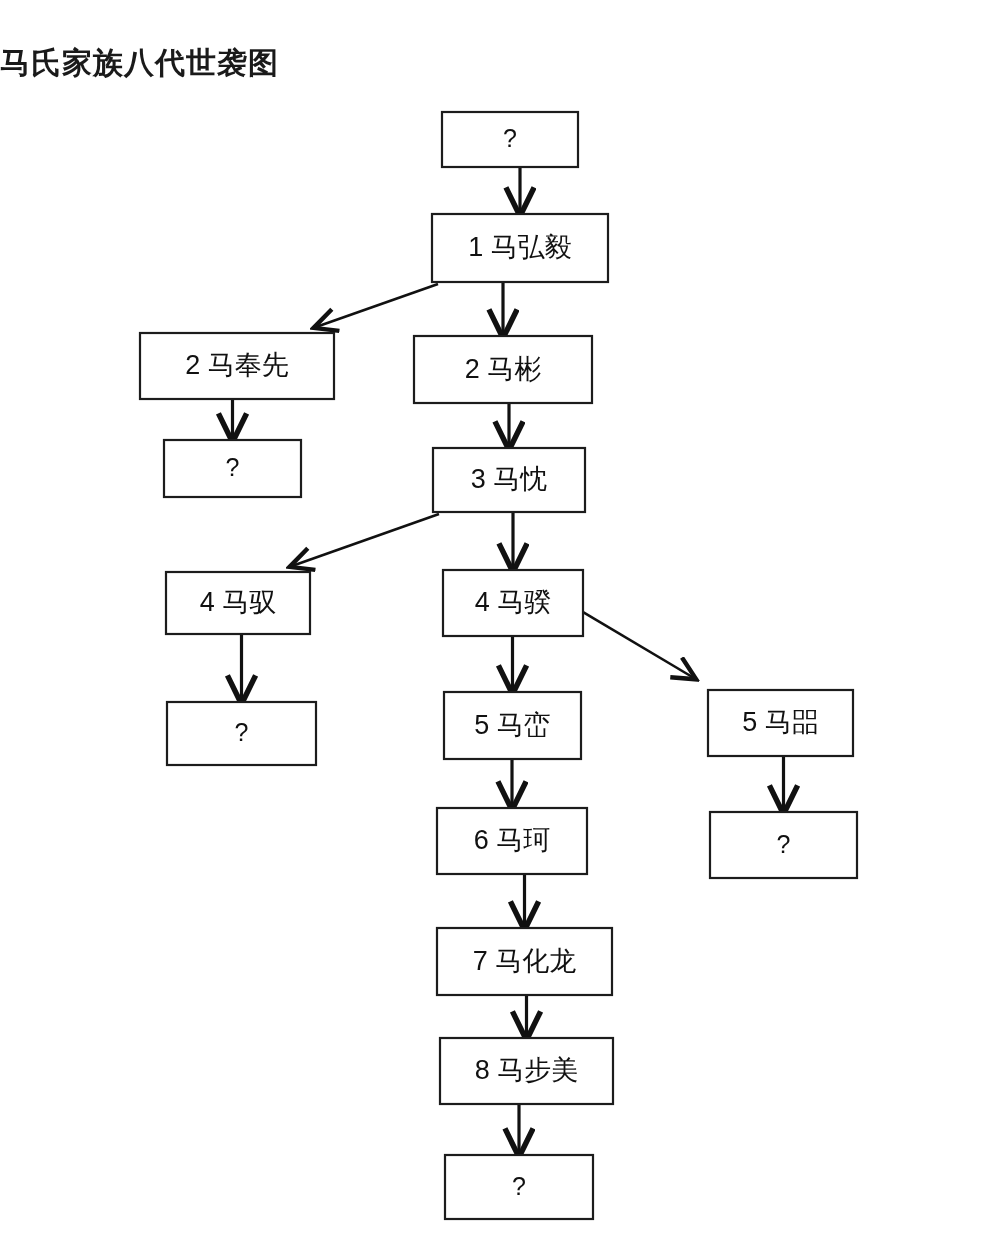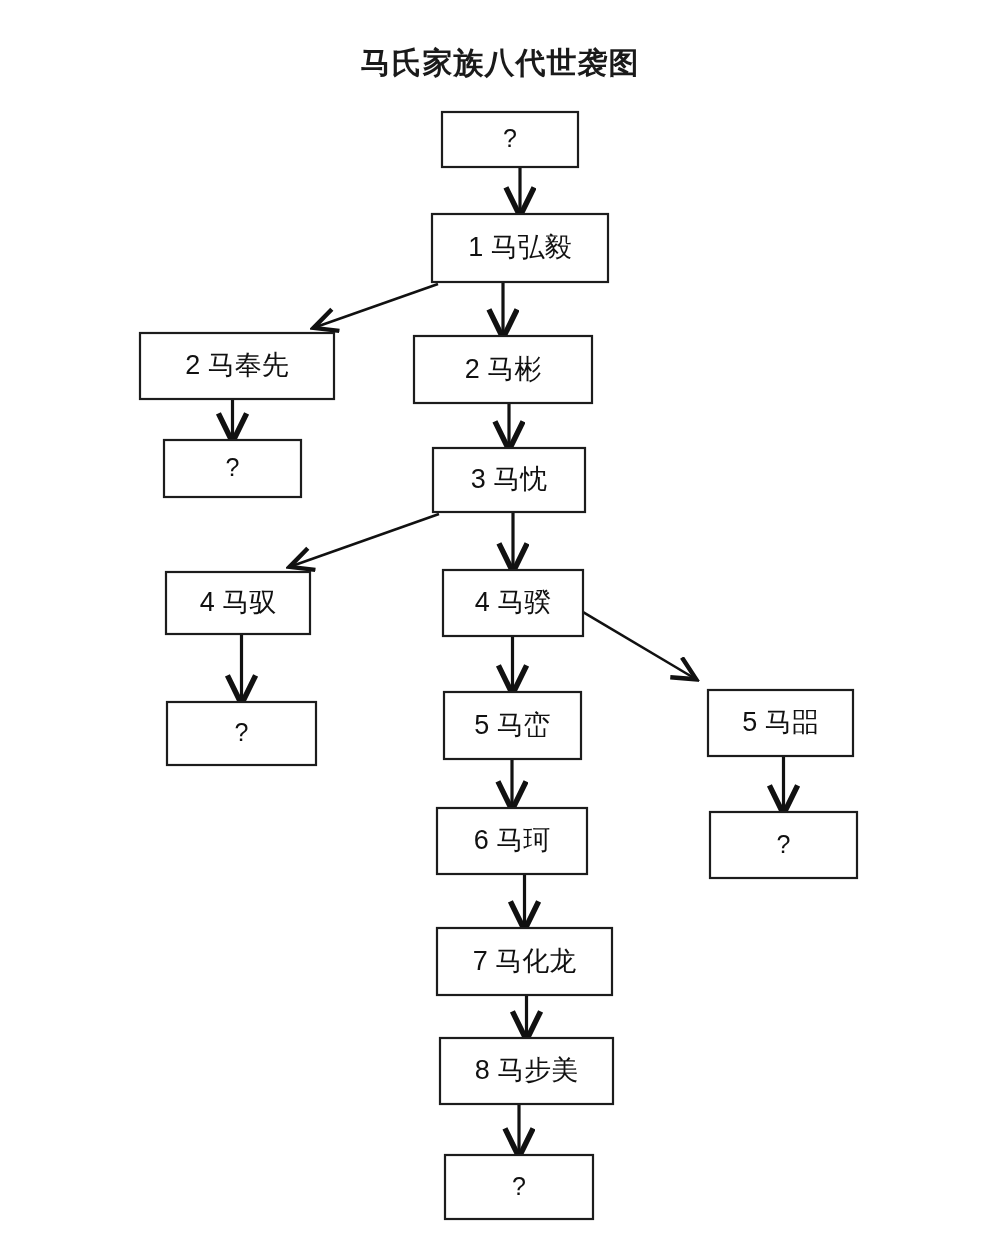--- a/index.html
+++ b/index.html
@@ -17,21 +17,21 @@
   #chart-root {
     position: relative;
     width: 1000px;
     height: 1244px;
   }
   .diagram-title {
     position: absolute;
     left: 0;
     top: 46px;
     width: 1000px;
-    text-align: center;
+    text-align: left;
     font-family: "Liberation Serif", "DejaVu Serif", serif;
     font-weight: bold;
     font-size: 30px;
     letter-spacing: 1px;
     color: #1a1a1a;
     line-height: 1.1;
   }
   svg.flow {
     position: absolute;
     left: 0;

